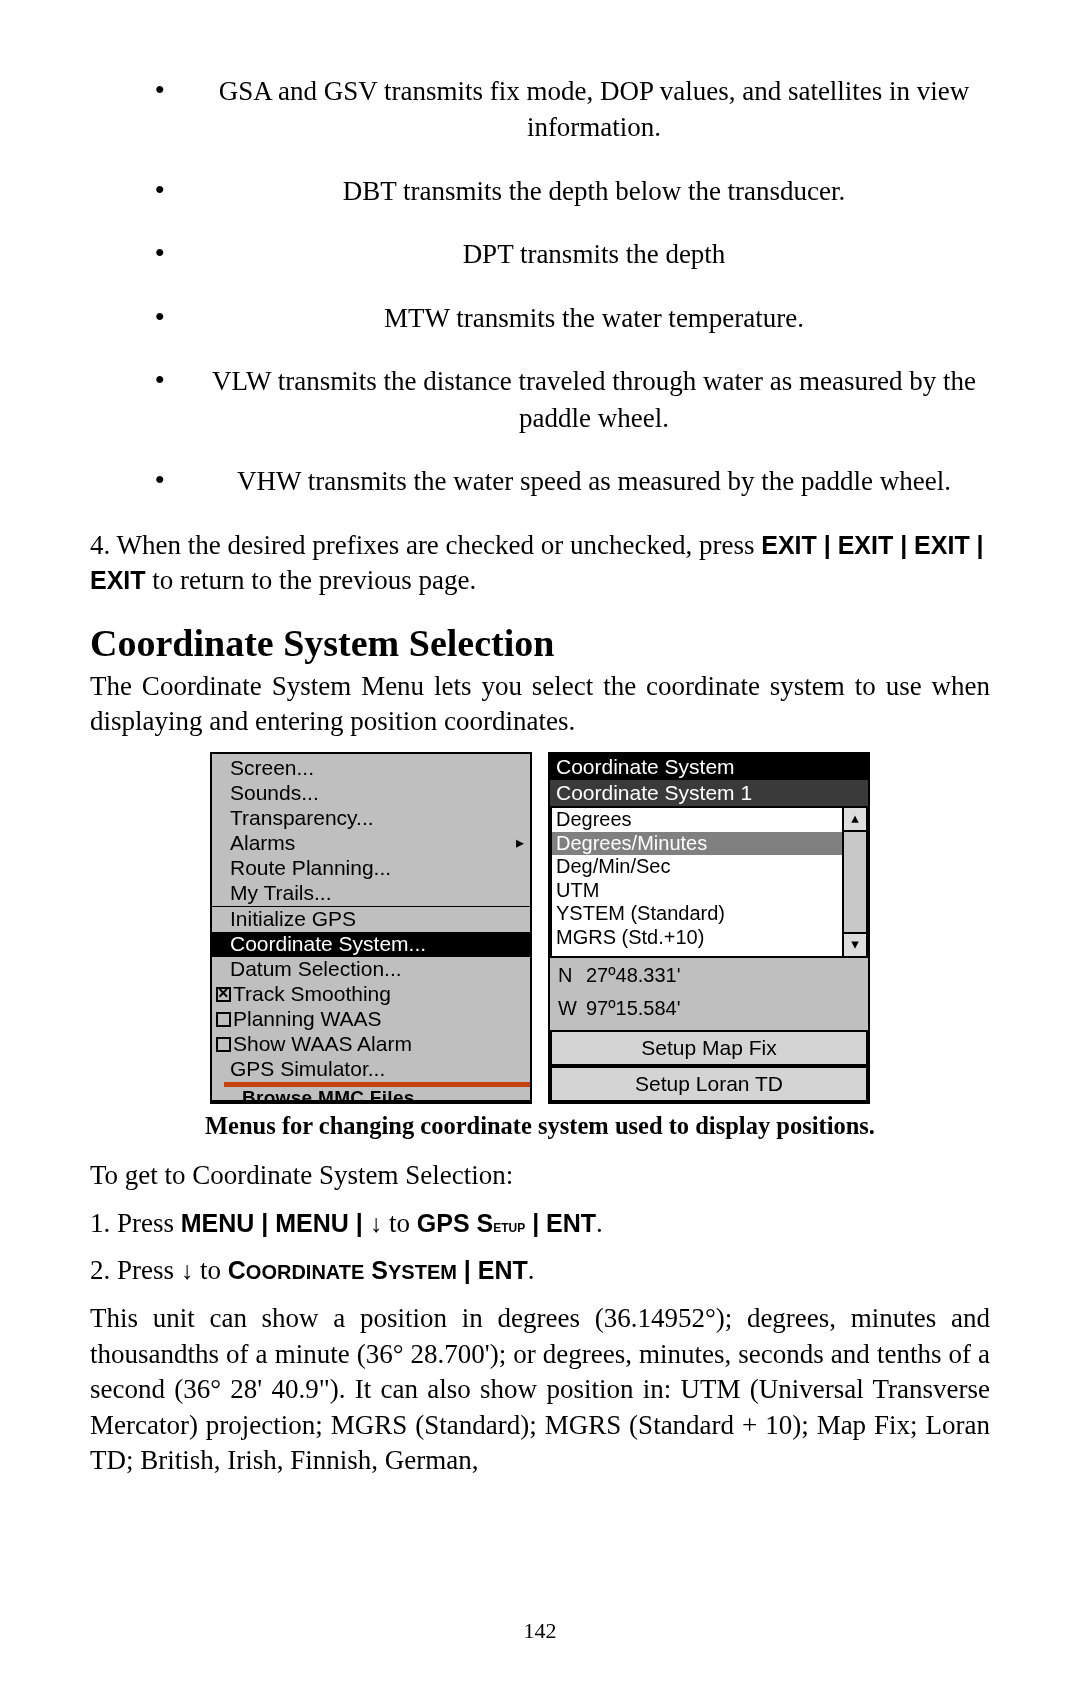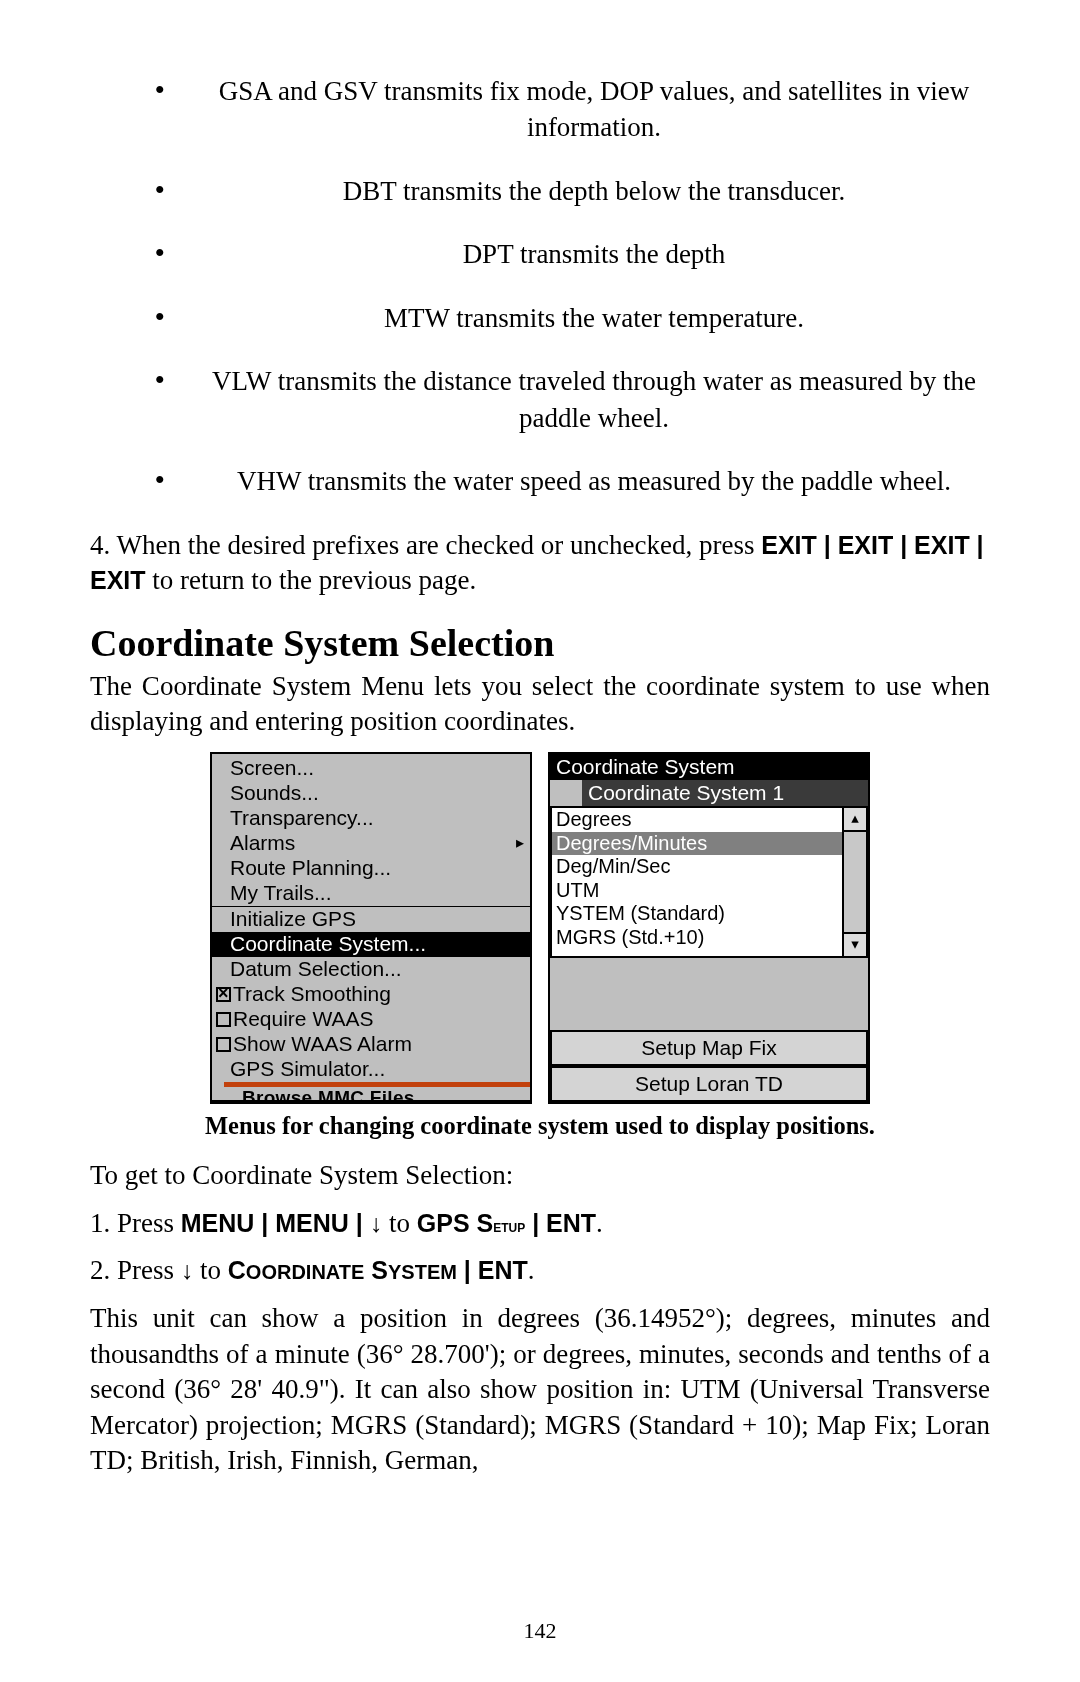--- a/index.html
+++ b/index.html
@@ -153,21 +153,20 @@
     color: #fff;
     font-size: 21px;
     padding: 1px 6px;
     font-weight: normal;
   }
   .right-panel .subtitle {
     background: #3a3a3a;
     color: #fff;
     font-size: 21px;
     padding: 1px 6px;
-    margin-left: 32px;
   }
   .right-panel .listbox {
     border: 2px solid #000;
     margin: 0px;
     background: #fff;
     display: flex;
     height: 148px;
   }
   .right-panel .listbox .options {
     flex: 1;
@@ -298,21 +297,21 @@
           </div>
         <div class="row">
             <span>Datum Selection...</span>
           </div>
         <div class="row indent-check">
             <span class="checkbox checked"></span>
             <span>Track Smoothing</span>
           </div>
         <div class="row indent-check">
             <span class="checkbox"></span>
-            <span>Require WAAS</span>
+            <span>Planning WAAS</span>
           </div>
         <div class="row indent-check">
             <span class="checkbox"></span>
             <span>Show WAAS Alarm</span>
           </div>
         <div class="row">
             <span>GPS Simulator...</span>
           </div>
         <div class="cutoff">Browse MMC Files...</div>
       </div>
@@ -332,20 +331,24 @@
           <div class="opt">Deg/Min/Sec</div>
           <div class="opt">UTM</div>
           <div class="opt">YSTEM (Standard)</div>
           <div class="opt">MGRS (Std.+10)</div>
         </div>
         <div class="scroll">
           <div class="sbtn">▴</div>
           <div class="sbtn last">▾</div>
         </div>
       </div>
+      <div class="coords">
+        <div class="crow"><span class="dir">N</span><span>27º48.331'</span></div>
+        <div class="crow" style="margin-top:6px"><span class="dir">W</span><span>97º15.584'</span></div>
+      </div>
       <div class="spacer"></div>
       <div class="btn">Setup Map Fix</div>
       <div class="btn">Setup Loran TD</div>
     </div>
   </div>
 
   <p class="caption">Menus for changing coordinate system used to display positions.</p>
 
   <p class="body">To get to Coordinate System Selection:</p>
   <p class="body">

